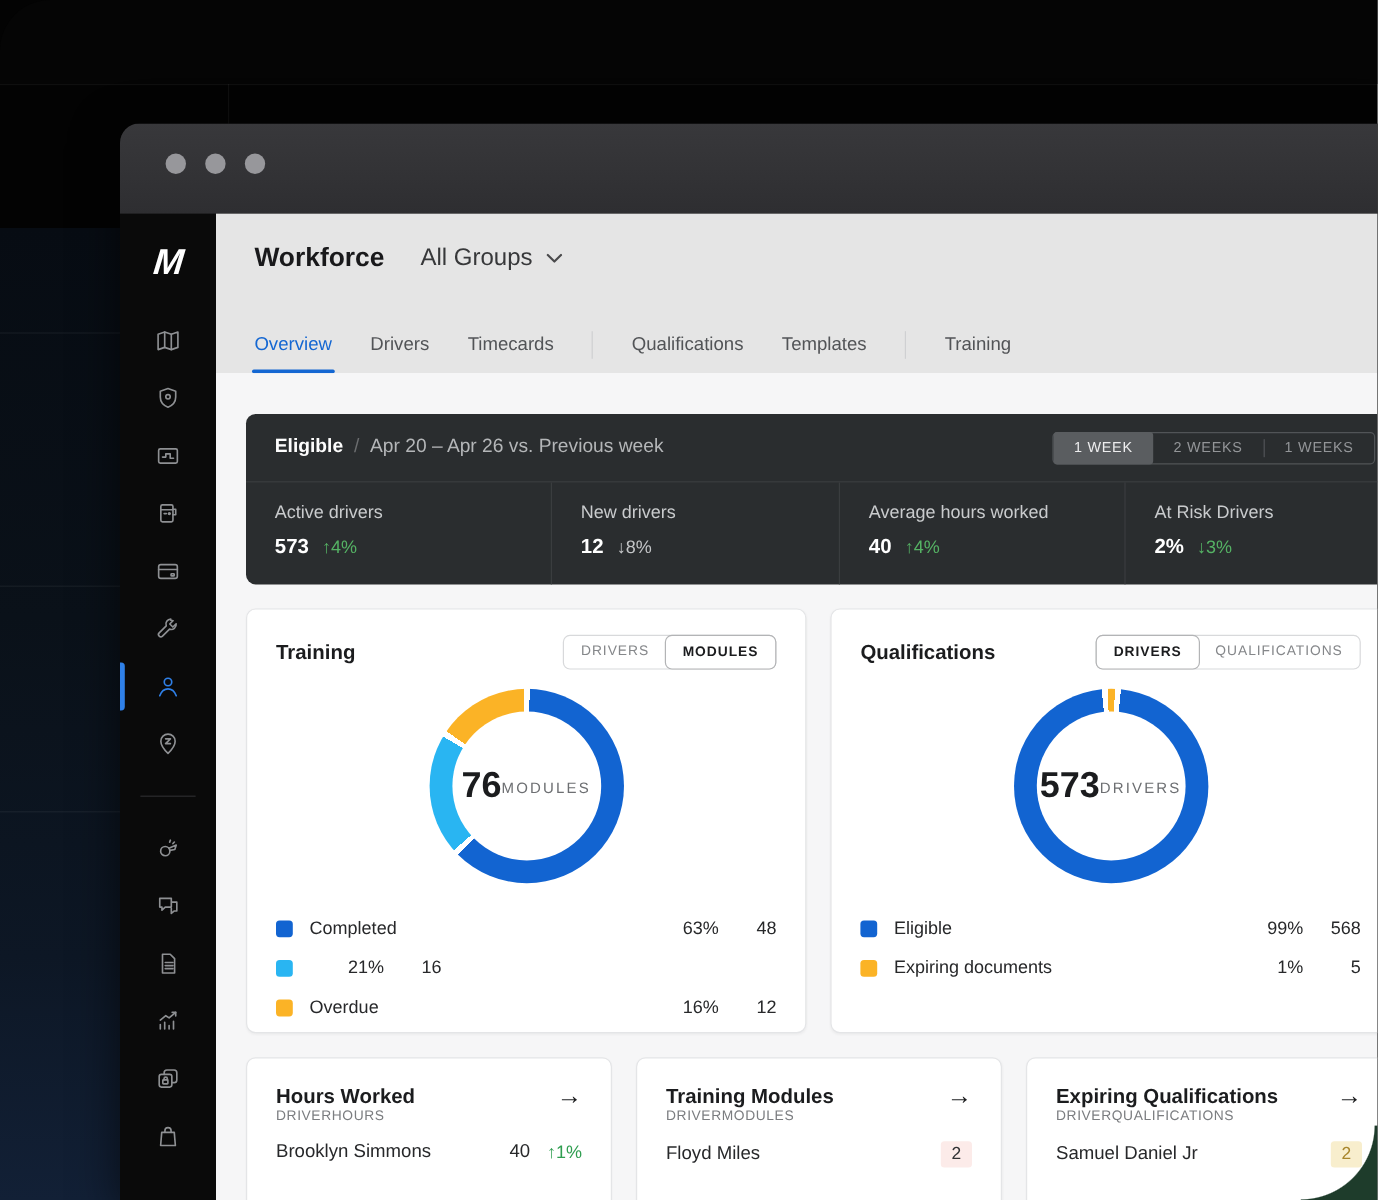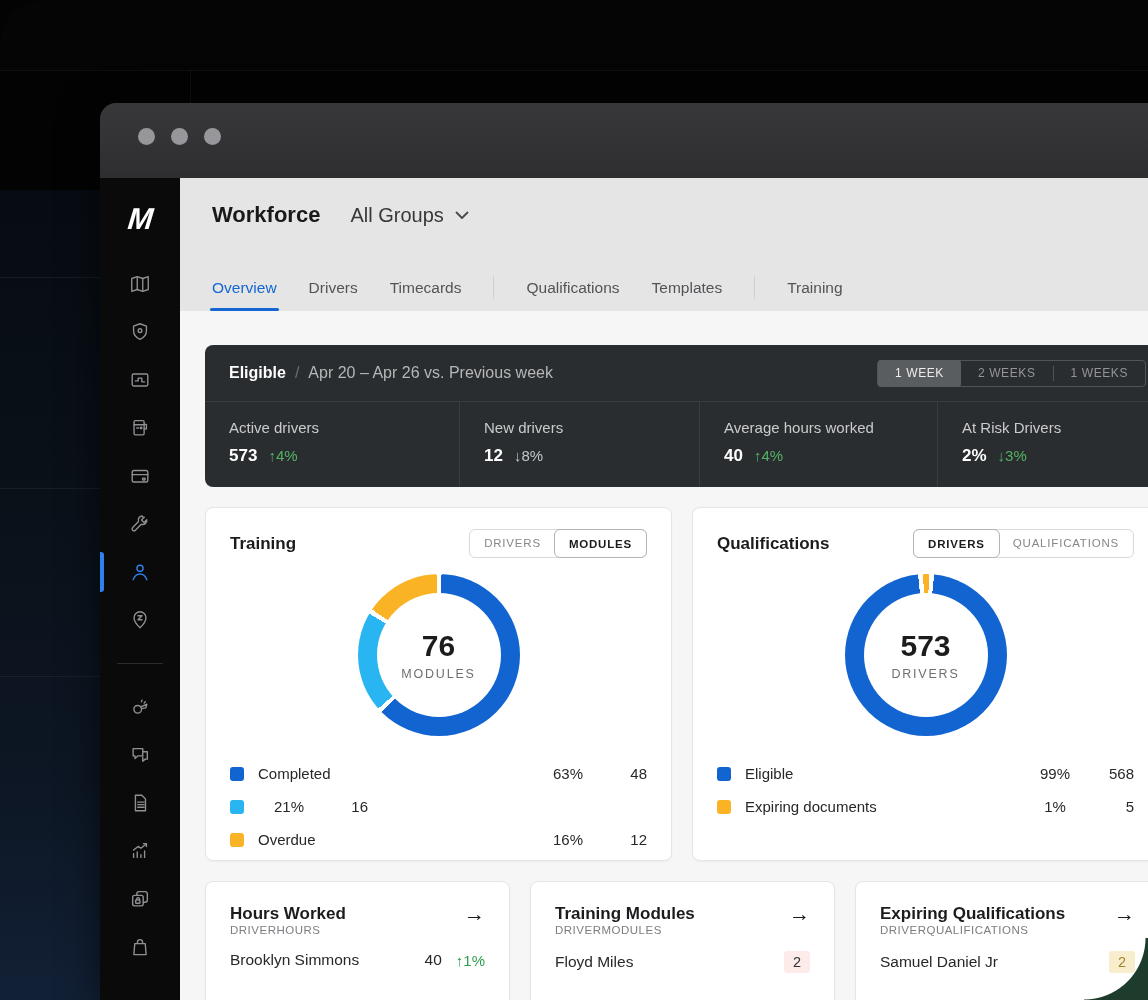--- a/index.html
+++ b/index.html
@@ -68,28 +68,28 @@
   .cards-row { display:flex; gap:20px; margin-top:20px; }
   .card { background:#fff; border:1px solid #e4e5e7; border-radius:8px; box-shadow:0 1px 2px rgba(20,20,30,0.04); }
   .chart-card { width:467px; height:354px; padding:21px 24px; flex:0 0 467px; }
   .card-head { display:flex; align-items:center; justify-content:space-between; }
   .card-title { font-size:17px; font-weight:bold; color:#1b1c1e; }
   .seg-group { display:flex; border:1px solid #d8d9db; border-radius:6px; height:29px; align-items:stretch; }
   .seg { font-size:11.5px; letter-spacing:0.8px; color:#85878a; padding:0 14px; line-height:27px; cursor:pointer; white-space:nowrap; }
   .seg.active { color:#1b1c1e; font-weight:bold; background:#fff; border:1px solid #b3b4b6; border-radius:6px; margin:-1px; line-height:29px; }
   .donut-wrap { width:162px; height:162px; margin:16px auto 0; position:relative; }
   .donut { width:162px; height:162px; border-radius:50%; }
-  .donut-hole { position:absolute; inset:19px; background:#fff; border-radius:50%; display:flex; flex-direction:column; align-items:center; justify-content:center; }
+  .donut-hole { position:absolute; inset:19px; background:#fff; border-radius:50%; display:flex; align-items:center; justify-content:center; }
   .donut-value { font-size:30px; font-weight:bold; color:#1b1c1e; }
   .donut-label { font-size:12.5px; color:#6d6f72; letter-spacing:1.8px; margin-top:4px; }
   .legend { margin-top:21px; }
   .legend-row { display:flex; align-items:center; height:33px; font-size:15px; color:#27282a; }
   .swatch { width:14px; height:14px; border-radius:3px; margin-right:14px; flex:0 0 14px; }
   .legend-label { flex:1; }
-  .legend-pct { width:62px; text-align:center; }
+  .legend-pct { width:62px; text-align:right; }
   .legend-count { width:48px; text-align:right; }
   
   .bottom-card { width:305px; height:170px; padding:21px 24px; flex:0 0 305px; }
   .bc-arrow { font-size:21px; color:#1b1c1e; cursor:pointer; line-height:1; }
   .bc-cols { display:flex; font-size:11.5px; letter-spacing:0.5px; color:#7b7d80; }
   .bc-row { display:flex; justify-content:space-between; align-items:center; margin-top:15px; font-size:15.5px; color:#27282a; }
   .bc-val { display:flex; align-items:center; gap:14px; }
   .badge { font-size:14.5px; padding:3px 9px; border-radius:3px; }
   .badge.red { background:#fcebe9; color:#313234; }
   .badge.yellow { background:#f8eecd; color:#a8862c; }

